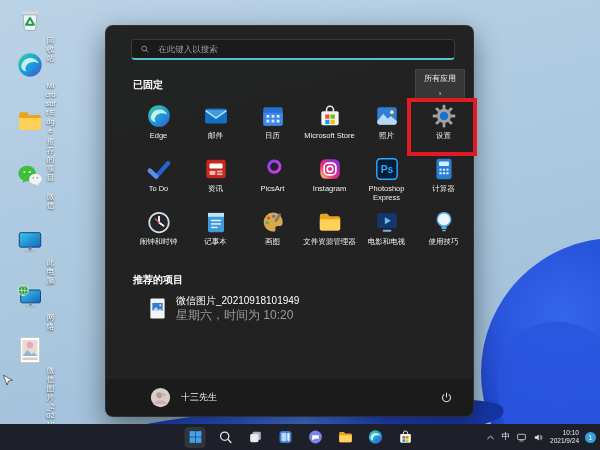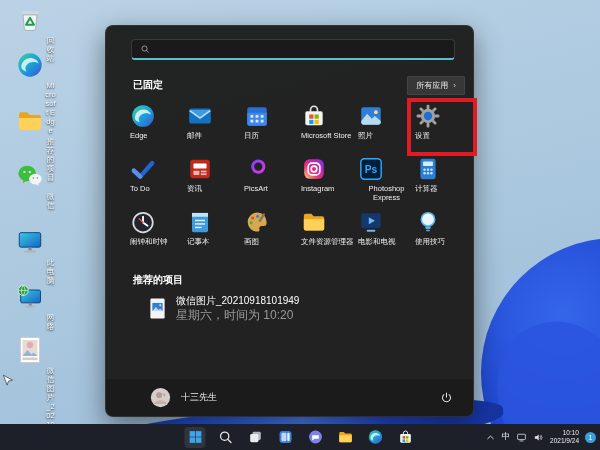--- a/index.html
+++ b/index.html
@@ -34,25 +34,25 @@
     border:1px solid #3a3a3a;border-bottom:2px solid #56c3cd;border-radius:4px;
     display:flex;align-items:center;padding:0 8px;box-sizing:border-box;gap:7px;}
   .search-box .ic{width:10px;height:10px;opacity:.75;}
   .search-box input{background:transparent;border:none;outline:none;color:#bdbdbd;
     font-size:8.5px;width:100%;font-family:"Liberation Sans",sans-serif;}
   .search-box input::placeholder{color:#9d9d9d;}
   .pin-header{position:absolute;left:27px;right:8px;top:48px;height:22px;display:flex;
     align-items:center;justify-content:space-between;}
   .pin-title,.rec-title{font-size:10px;font-weight:bold;color:#fff;}
   .all-apps{background:#373737;border:1px solid #444;border-radius:1px;color:#eee;font-size:8px;
-    padding:3px 8px;display:flex;align-items:center;gap:5px;cursor:pointer;}
+    padding:3px 8px;display:flex;align-items:center;gap:5px;cursor:pointer;flex-direction:column;}
   .all-apps .chev{font-size:8px;color:#ccc;}
   .app-grid{position:absolute;left:24px;top:74px;width:344px;display:grid;
     grid-template-columns:repeat(6,57px);grid-auto-rows:53px;}
-  .app-cell{display:flex;flex-direction:column;align-items:flex-start;padding-top:3px;cursor:pointer;}
+  .app-cell{display:flex;flex-direction:column;align-items:center;padding-top:3px;cursor:pointer;}
   .app-cell .ic{width:26px;height:26px;}
   .app-cell .lbl{margin-top:3px;font-size:7.5px;color:#f0f0f0;text-align:center;line-height:1.15;}
   .rec-title{position:absolute;left:27px;top:247px;}
   .rec-items{position:absolute;left:42px;top:268px;width:320px;display:flex;}
   .rec-item{display:flex;align-items:center;gap:9px;width:174px;cursor:pointer;}
   .rec-item .ic{width:19px;height:23px;}
   .rec-t{font-size:10px;color:#fff;line-height:1.4;}
   .rec-s{font-size:12px;color:#9a9a9a;line-height:1.3;}
   .user-bar{position:absolute;left:0;right:0;bottom:0;height:37px;background:#1b1b1b;
     border-radius:0 0 8px 8px;display:flex;align-items:center;padding:0 16px 0 44px;
@@ -194,20 +194,21 @@
     </div>
 
   <div class="start-menu">
     <div class="search-box">
       <span class="ic icon" id="search-box-icon">
           <svg viewBox="0 0 24 24">
             <circle cx="10.8" cy="10.8" r="6.2" fill="none" stroke="#e6e6e6" stroke-width="1.9"></circle>
             <line x1="15.4" y1="15.4" x2="20.2" y2="20.2" stroke="#e6e6e6" stroke-width="1.9" stroke-linecap="round"></line>
           </svg>
         </span>
+      <input readonly="" placeholder="在此键入以搜索" style="">
     </div>
 
     <div class="pin-header">
       <span class="pin-title">已固定</span>
       <button class="all-apps">
         <span>所有应用</span>
         <span class="chev">›</span>
       </button>
     </div>
 

